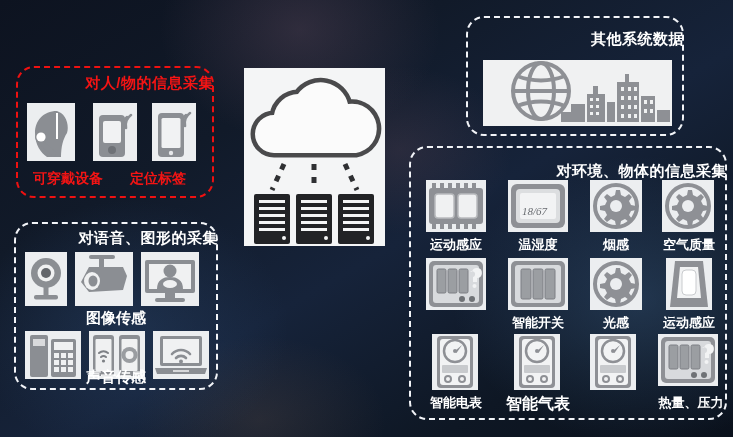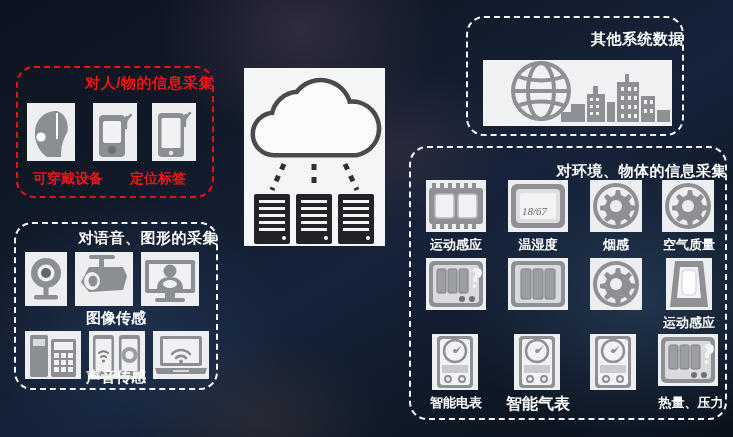--- a/index.html
+++ b/index.html
@@ -477,34 +477,36 @@
       <g fill="#d8dadd">
           <rect x="7" y="7" width="46" height="38" rx="3"></rect>
         </g>
       <g fill="#9b9ea2" stroke="#7c7f84" stroke-width="1">
         <rect x="13" y="11" width="10" height="30" rx="1.5"></rect>
         <rect x="25" y="11" width="10" height="30" rx="1.5"></rect>
         <rect x="37" y="11" width="10" height="30" rx="1.5"></rect>
       </g>
     </svg>
   </div>
+  <div class="cap cap-white" style="left:498px; top:314px; width:80px; font-size:13px;">智能开关</div>
 
   <div class="tile" style="left:590px; top:258px; width:52px; height:52px;">
     <svg viewBox="0 0 52 52">
       <g fill="none" stroke="#8e9095" stroke-width="4">
           <circle cx="26" cy="26" r="21"></circle>
         </g>
       <g fill="#8e9095">
         <path d="M26 10 l4 0 1 5 4 2 4-3 3 3 -3 4 2 4 5 1 0 4 -5 1 -2 4 3 4 -3 3 -4 -3 -4 2 -1 5 -4 0 -1 -5 -4 -2 -4 3 -3 -3 3 -4 -2 -4 -5 -1 0 -4 5 -1 2 -4 -3 -4 3 -3 4 3 4 -2 z"></path>
       </g>
       <g fill="#eceef0">
           <circle cx="26" cy="26" r="6"></circle>
         </g>
     </svg>
   </div>
+  <div class="cap cap-white" style="left:578px; top:314px; width:76px; font-size:13px;">光感</div>
 
   <div class="tile" style="left:666px; top:258px; width:46px; height:52px;">
     <svg viewBox="0 0 46 52">
       <g fill="#8e9095">
           <path d="M9 3 L37 3 L42 49 L4 49 Z"></path>
         </g>
       <g fill="#f2f3f4">
           <path d="M14 9 L32 9 L35 40 L11 40 Z"></path>
         </g>
       <g fill="#ffffff" stroke="#c9cbce" stroke-width="1">

